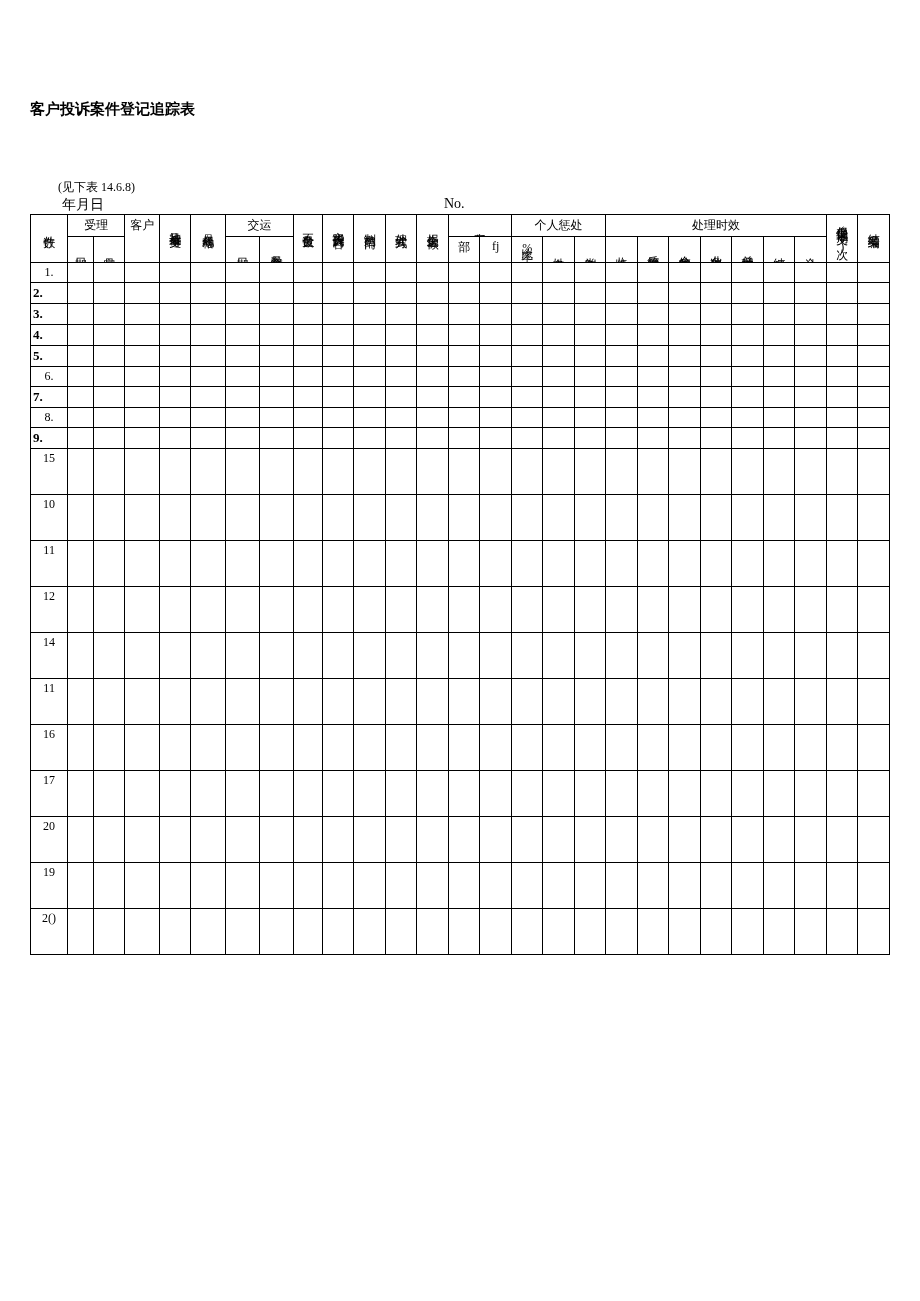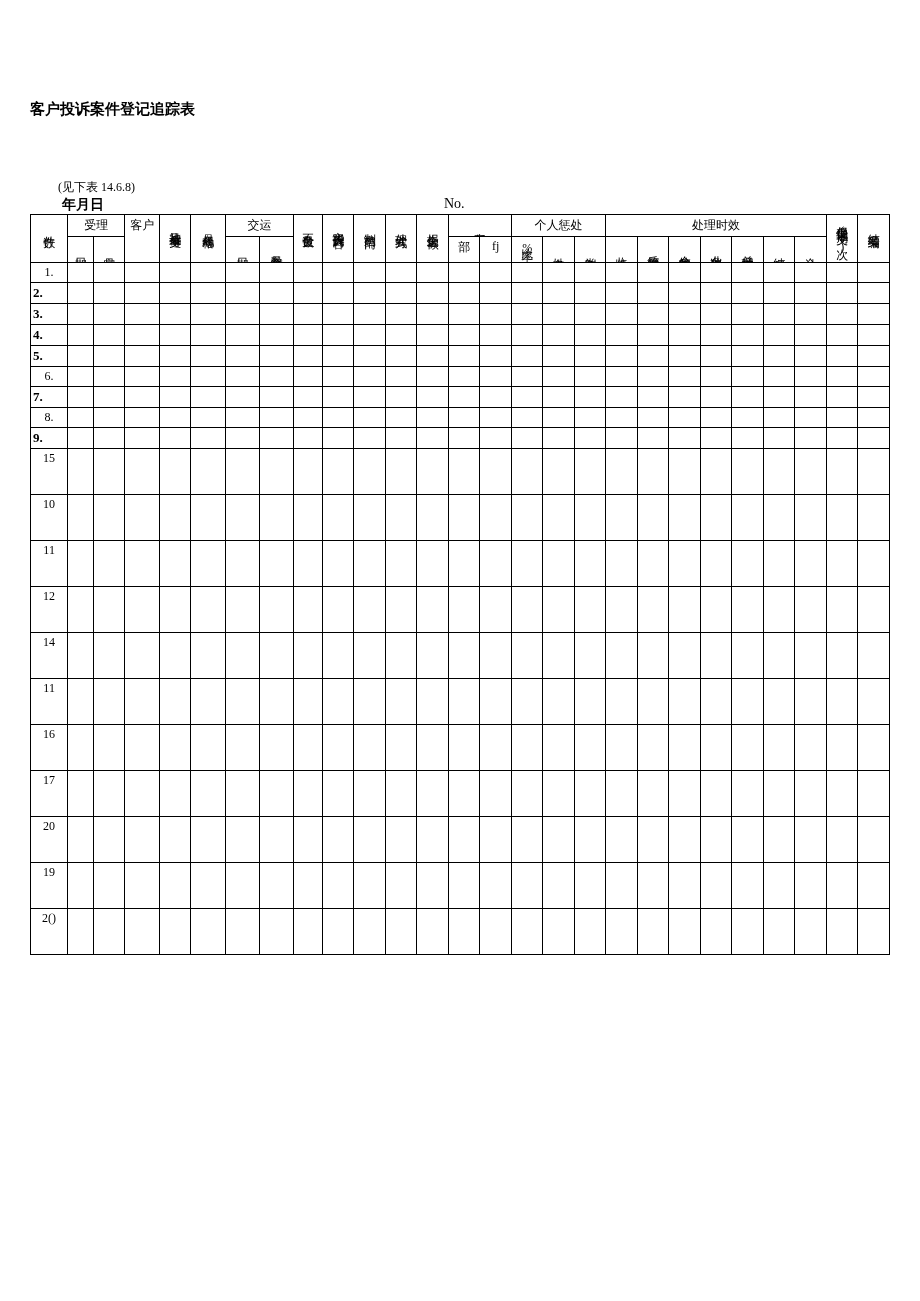--- a/index.html
+++ b/index.html
@@ -18,21 +18,21 @@
   }
   .note {
     font-size:12px;
     margin-left:28px;
   }
   .meta-row {
     display:flex;
     font-size:14px;
     margin-bottom:0;
   }
-  .meta-date { margin-left:32px;font-weight:bold; }
+  .meta-date { margin-left:32px; }
   .meta-no { margin-left:340px; }
   table {
     border-collapse:collapse;
     width:100%;
     table-layout:fixed;
   }
   th, td {
     border:1px solid #000;
     font-size:12px;
     text-align:center;

